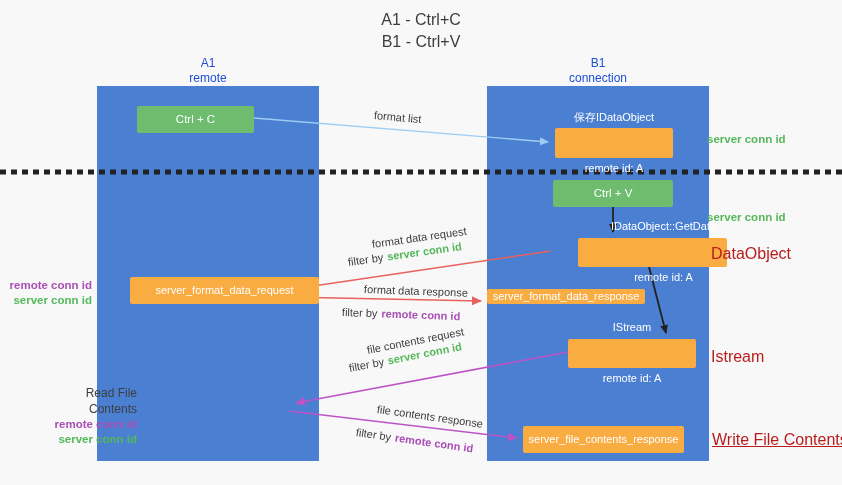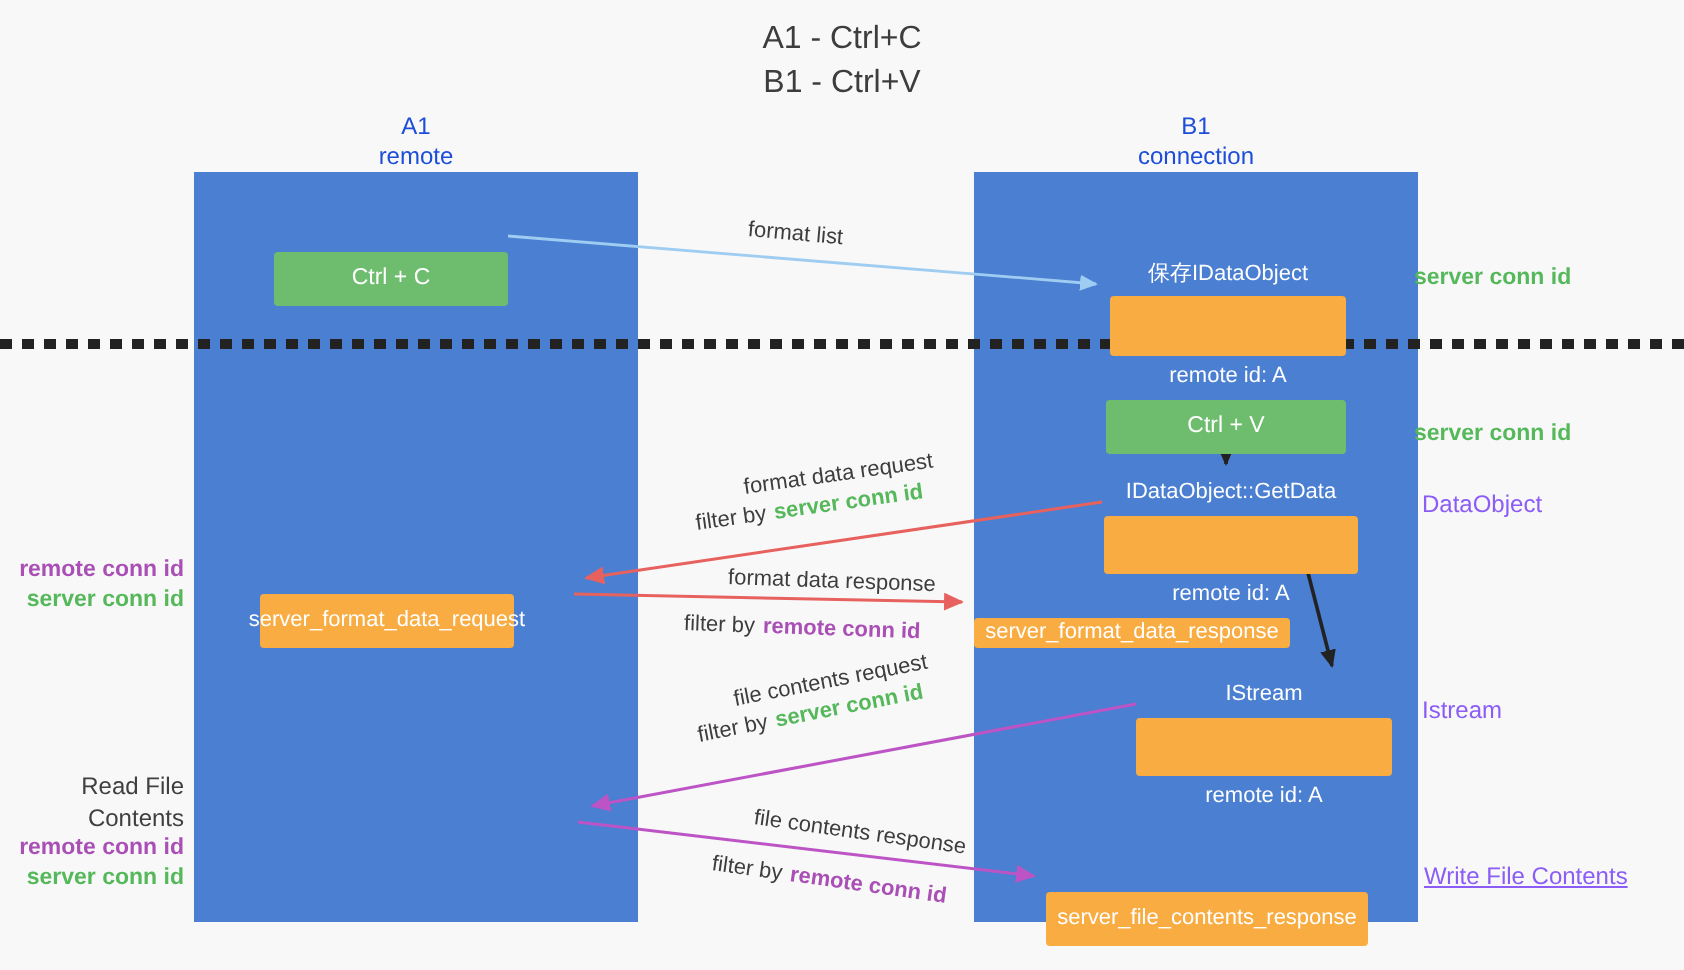--- a/index.html
+++ b/index.html
@@ -13,40 +13,40 @@
   .title { position:absolute; top:9px; left:0; width:100%; text-align:center;
            font-size:16px; line-height:1.35; color:var(--text-dark); }
   .col { position:absolute; top:86px; width:222px; height:375px; background:var(--column-blue); }
   .col-a1 { left:97px; } .col-b1 { left:487px; }
   .col-header { position:absolute; top:56px; width:222px; text-align:center;
                 font-size:12px; line-height:1.25; color:#1d4ed8; }
   .h-a1 { left:97px; } .h-b1 { left:487px; }
   svg.overlay { position:absolute; left:0; top:0; z-index:2; pointer-events:none; }
   .box { position:absolute; z-index:3; display:flex; flex-direction:column;
          align-items:center; justify-content:center; color:#fff; text-align:center;
-         font-size:11.5px; line-height:1.25; border-radius:2px;margin-top:20px; }
+         font-size:11.5px; line-height:1.25; border-radius:2px; }
   .green  { background:var(--box-green); }
   .orange { background:var(--box-orange); }
   .small { font-size:11px;gap:37px; }
   .b-ctrlc   { left:137px; top:106px; width:117px; height:27px; }
   .b-save    { left:555px; top:128px; width:118px; height:30px; }
   .b-ctrlv   { left:553px; top:180px; width:120px; height:27px; }
-  .b-getdata { left:552px; top:238px; width:127px; height:29px; }
-  .b-freq    { left:130px; top:277px; width:127px; height:27px; }
+  .b-getdata { left:578px; top:238px; width:127px; height:29px;padding-left:22px; }
+  .b-freq    { left:130px; top:277px; width:189px; height:27px; }
   .b-fresp   { left:487px; top:289px; width:158px; height:15px; }
   .b-istream { left:568px; top:339px; width:128px; height:29px; }
   .b-fileq   { left:128px; top:393px; width:161px; height:27px; }
   .b-filer   { left:523px; top:426px; width:161px; height:27px; }
   .lbl { position:absolute; z-index:4; font-size:11px; white-space:nowrap;
          color:var(--text-dark); transform-origin:left center; }
   .green-t  { color:var(--text-green);  font-weight:bold; }
   .purple-t { color:var(--text-purple); font-weight:bold; }
   .gap { margin-left:4px; }
   .side { position:absolute; z-index:4; font-size:11.5px; white-space:nowrap; }
-  .side-dark { font-size:12px; color:#8b5cf6;text-align:right; }
+  .side-dark { font-size:16px; color:#b91c1c;text-align:right; }
   .left-block { position:absolute; z-index:4; left:0; width:92px; text-align:right;
                 font-size:11.5px; line-height:1.3; font-weight:bold; }
   .left-block .plain { font-weight:normal; font-size:12px; color:#3f3f3f; }
 </style>
 </head>
 <body>
 
 <div class="canvas">
 
   <div class="title">
@@ -144,19 +144,19 @@
   <div class="side green-t" style="left:707px; top:133px;">server conn id</div>
   <div class="side green-t" style="left:707px; top:211px;">server conn id</div>
   <div class="side side-dark" style="left:711px; top:245px;">DataObject</div>
   <div class="side side-dark" style="left:711px; top:348px;">Istream</div>
   <div class="side side-dark" style="left:712px; top:431px;text-decoration:underline;">Write File Contents</div>
 
   <div class="left-block" style="top:278px;">
     <div class="purple-t">remote conn id</div>
     <div class="green-t">server conn id</div>
   </div>
-  <div class="left-block" style="top:386px;">
+  <div class="left-block" style="top:386px;margin-left:45px;">
     <div class="plain">Read File Contents</div>
     <div class="purple-t">remote conn id</div>
     <div class="green-t">server conn id</div>
   </div>
 
 </div>
 
 </body></html>

